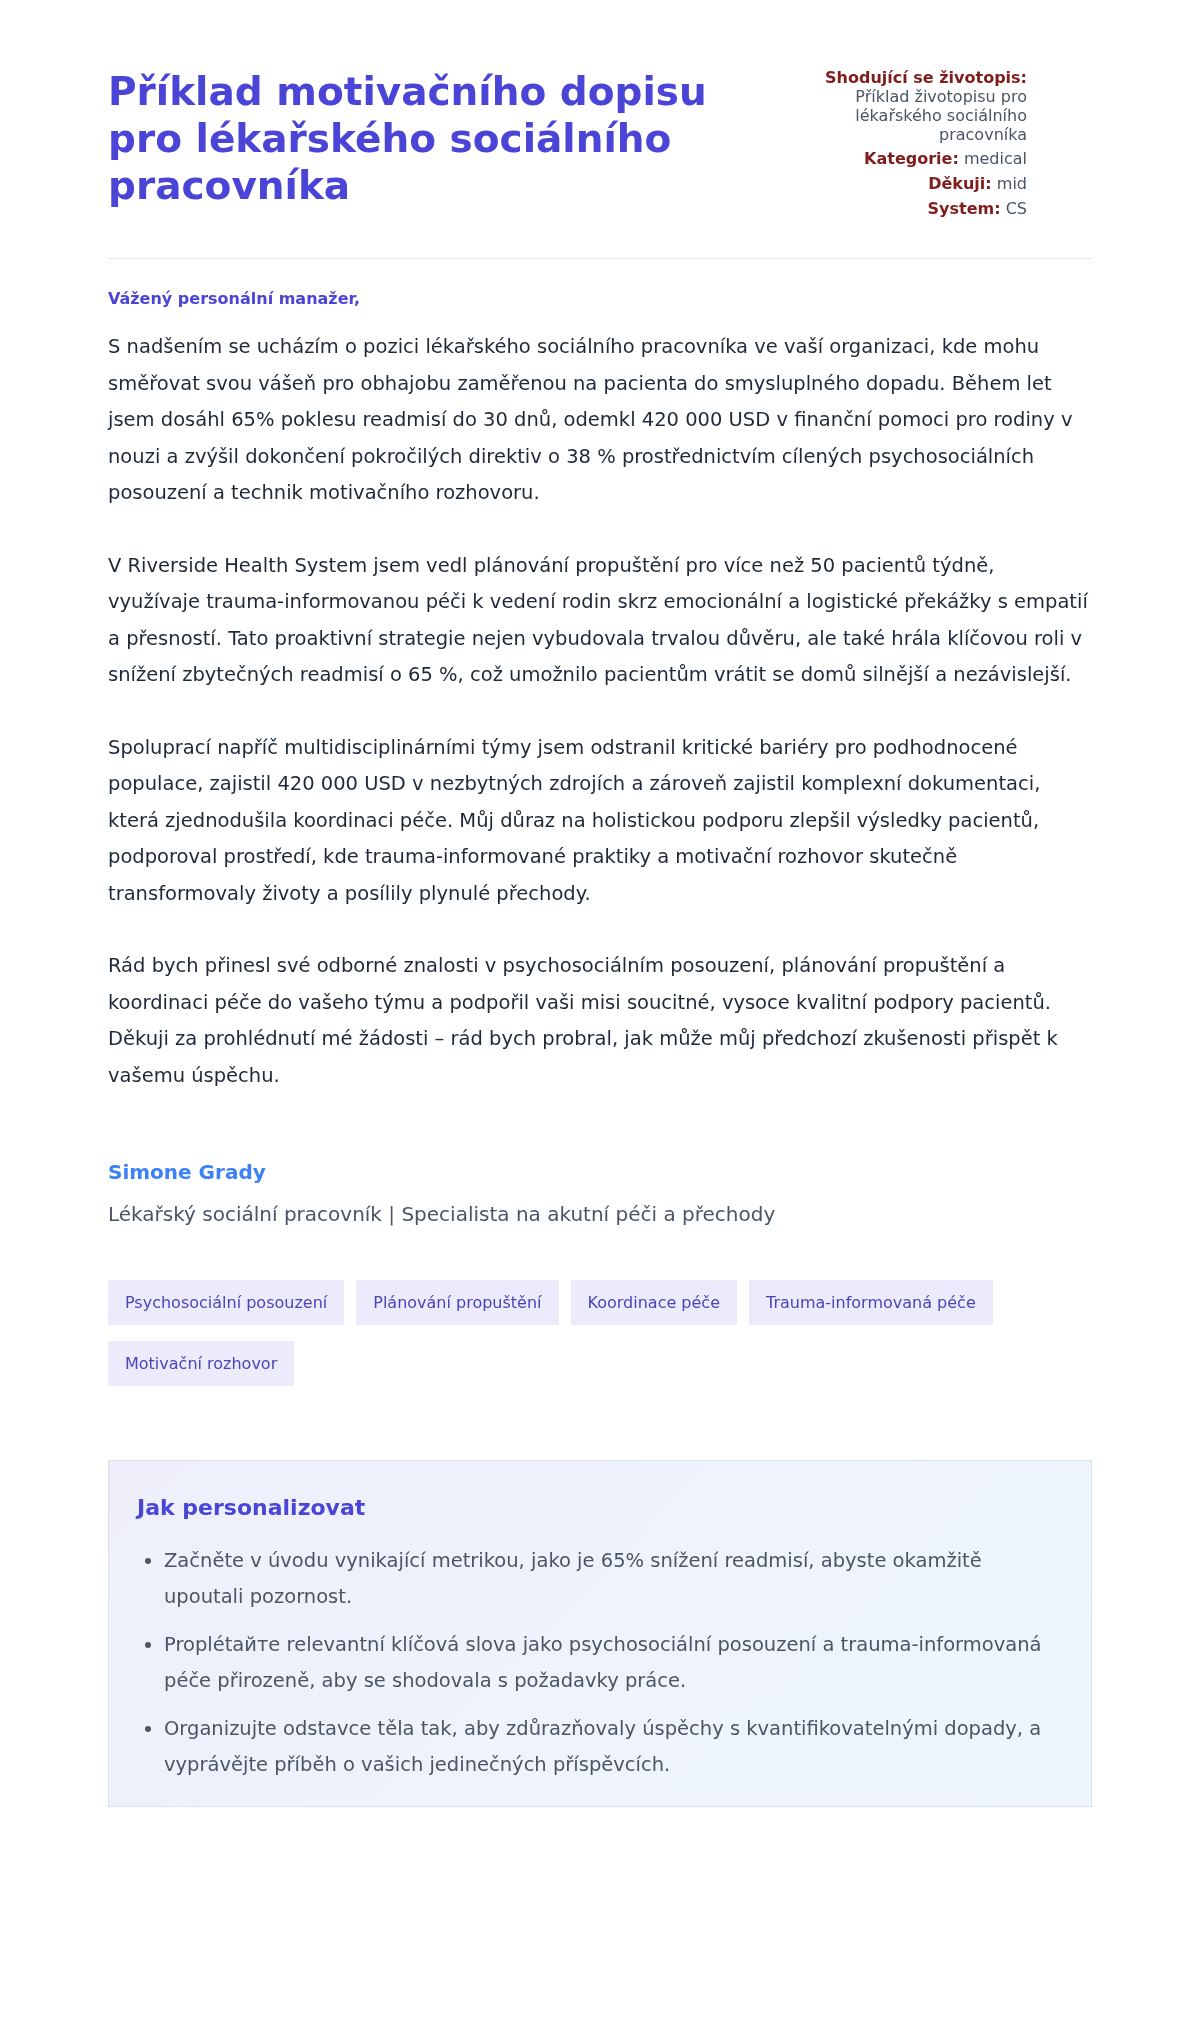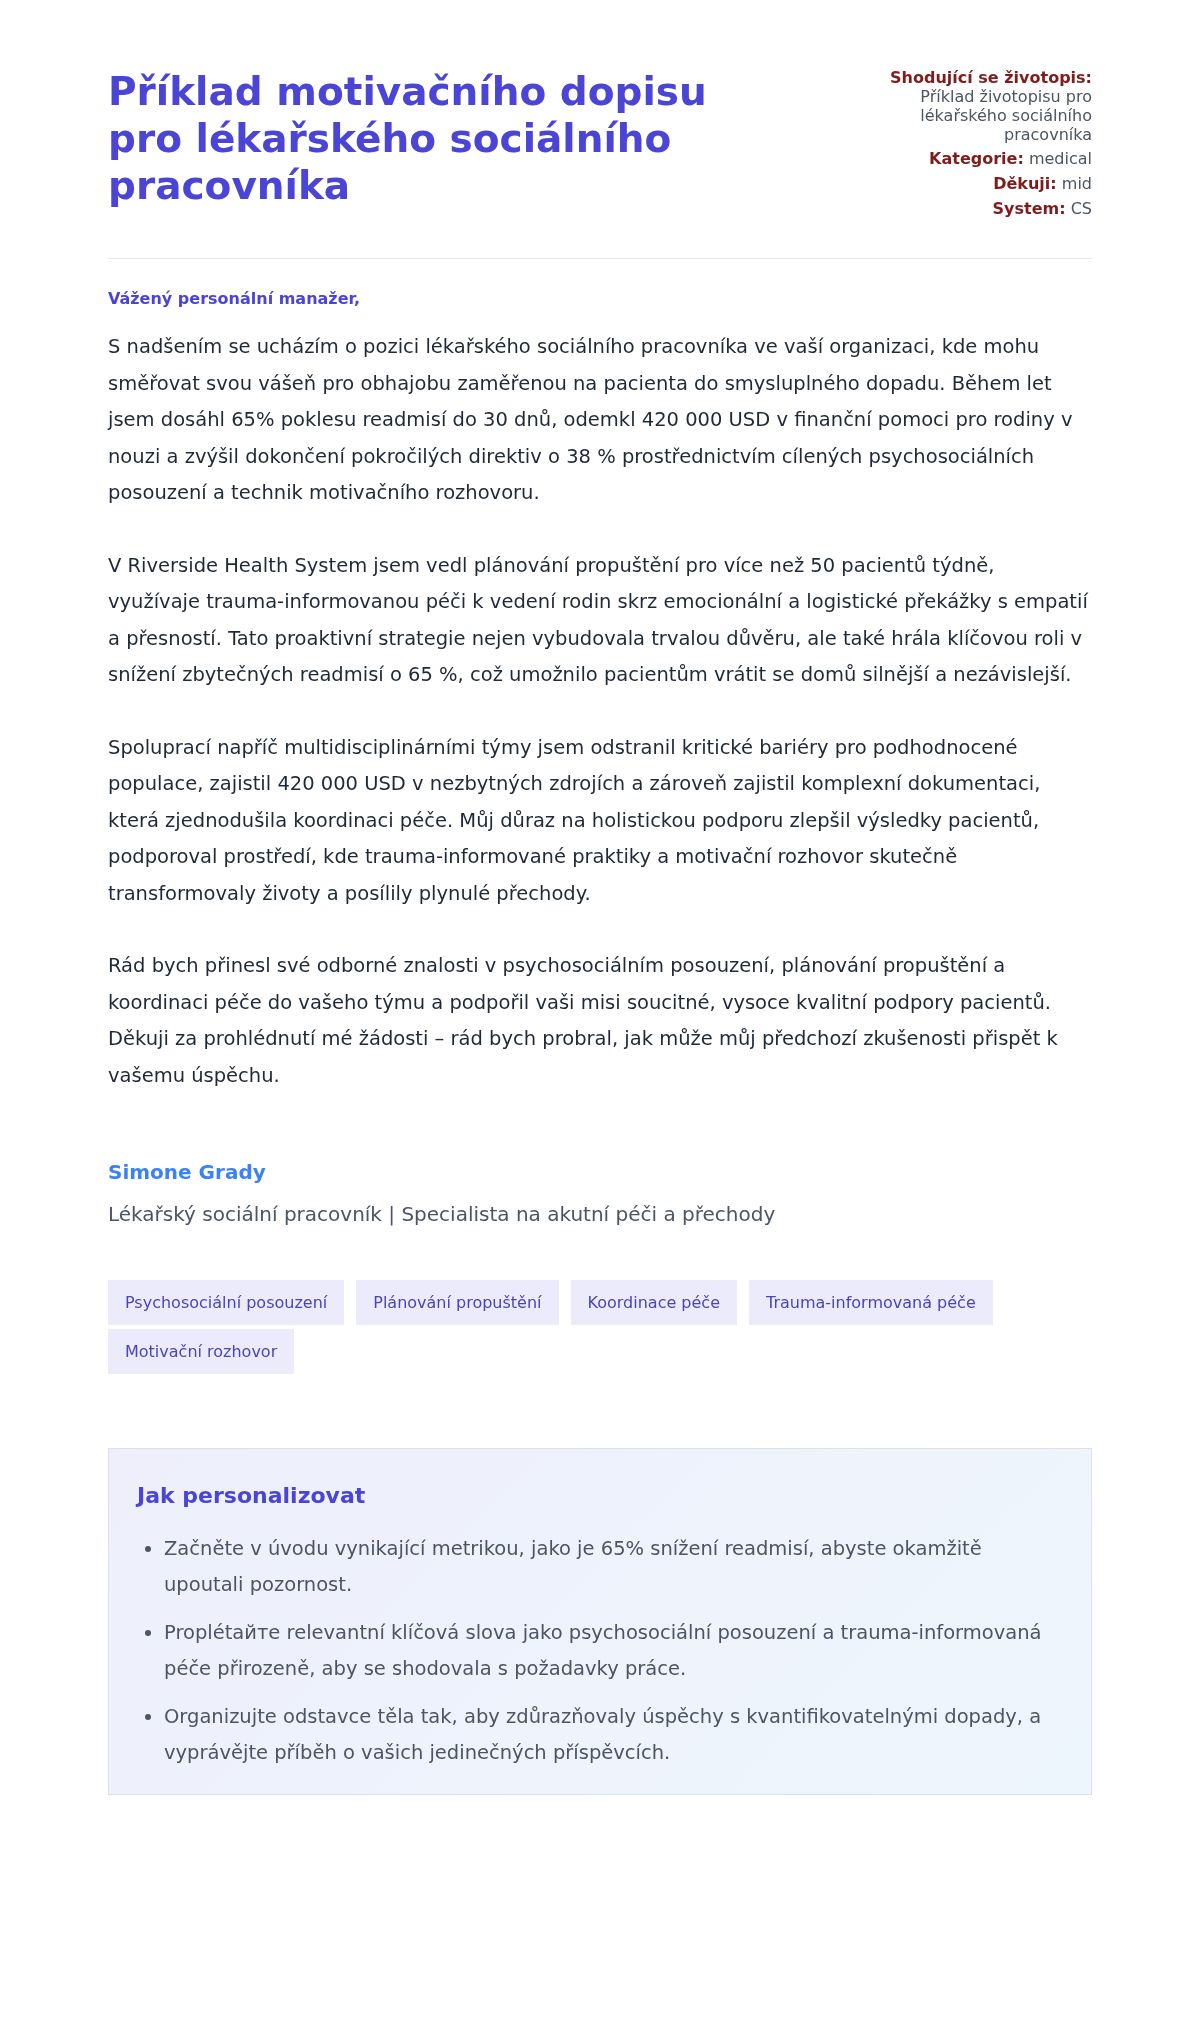--- a/index.html
+++ b/index.html
@@ -8,24 +8,25 @@
       width: 1200px;
       min-height: 2037px;
       font-family: "DejaVu Sans", sans-serif;
       color: #1f2937;
     }
     .page {
       padding: 68px 108px 60px 108px;
     }
     .header {
       display: flex;
-      justify-content: space-between;
+      justify-content: flex-start;
       align-items: flex-start;
       padding-bottom: 34px;
       border-bottom: 1px solid #e5e7eb;
+      gap: 19px;
     }
     .header-left { width: 640px; }
     .title {
       font-size: 39px;
       line-height: 47px;
       font-weight: bold;
       color: #4f46e5;
       color: #4a45d6;
     }
     .subtitle {
@@ -74,21 +75,21 @@
     .sig-title {
       font-size: 20px;
       color: #4b5563;
       margin-top: 14px;
       line-height: 28px;
     }
     .tags {
       margin-top: 52px;
       display: flex;
       flex-wrap: wrap;
-      gap: 4px 12px;
+      gap: 16px 12px;
       width: 990px;
     }
     .tag {
       background: #ecebfb;
       color: #4a45b8;
       font-size: 16px;
       padding: 0 17px;
       height: 45px;
       line-height: 45px;
       display: inline-block;

